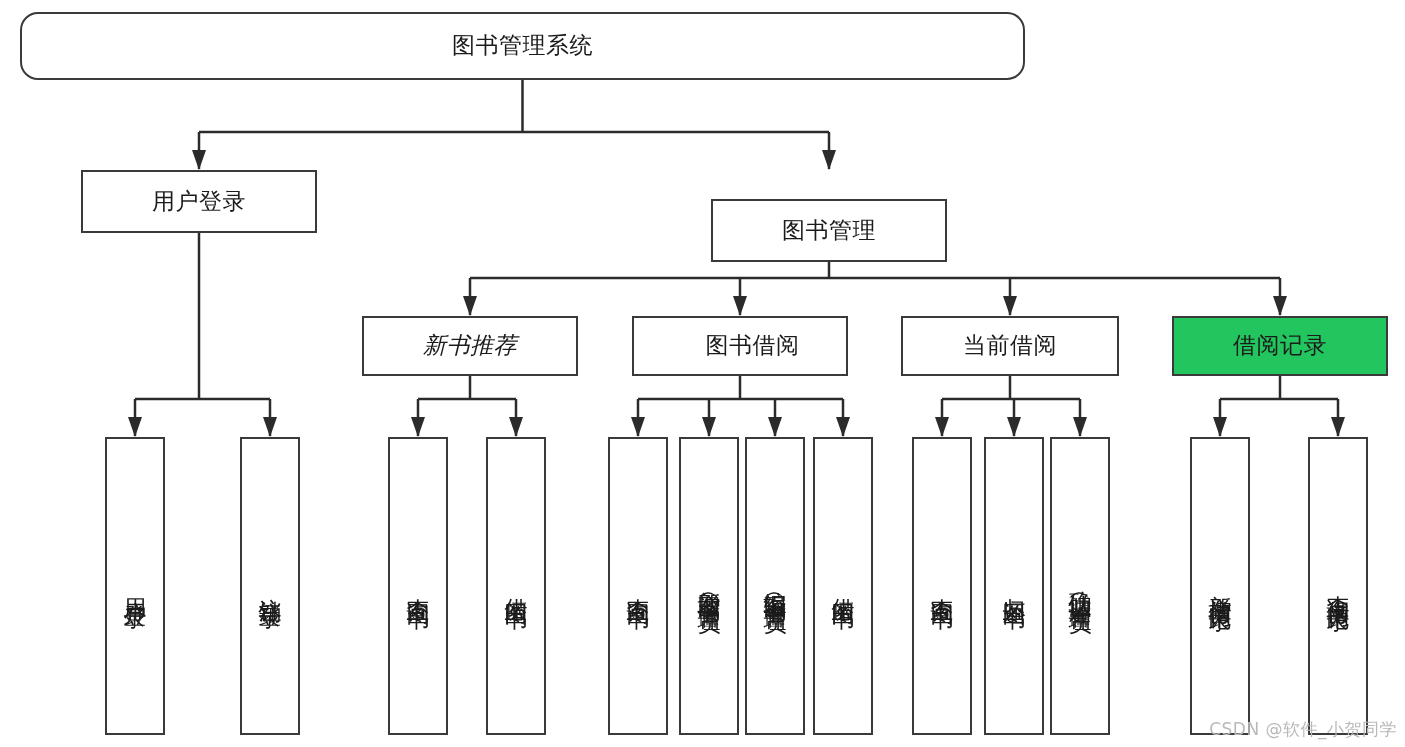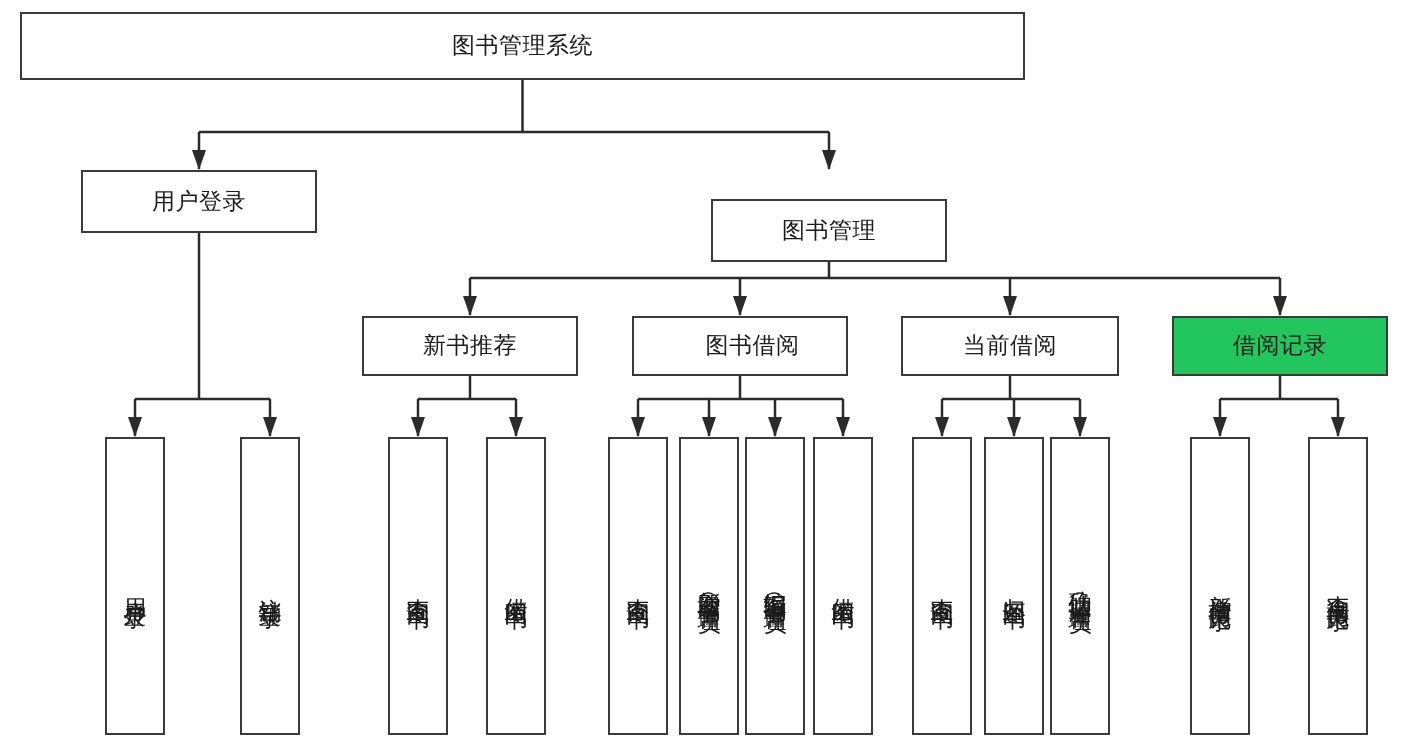--- a/index.html
+++ b/index.html
@@ -125,38 +125,38 @@
       <line x1="1080" y1="399" x2="1080" y2="436" stroke="#2b2b2b" stroke-width="2.5"></line>
       <polygon points="1073,417 1087,417 1080,437" fill="#2b2b2b"></polygon>
       <line x1="1280" y1="376" x2="1280" y2="399" stroke="#2b2b2b" stroke-width="2.5"></line>
       <line x1="1220" y1="399" x2="1338" y2="399" stroke="#2b2b2b" stroke-width="2.5"></line>
       <line x1="1220" y1="399" x2="1220" y2="436" stroke="#2b2b2b" stroke-width="2.5"></line>
       <polygon points="1213,417 1227,417 1220,437" fill="#2b2b2b"></polygon>
       <line x1="1338" y1="399" x2="1338" y2="436" stroke="#2b2b2b" stroke-width="2.5"></line>
       <polygon points="1331,417 1345,417 1338,437" fill="#2b2b2b"></polygon>
     </svg>
   <div id="node-layer">
-      <div class="node-box" style="left: 20px; top: 12px; width: 1005px; height: 68px; border-color: rgb(58, 58, 58); background: rgb(255, 255, 255);">
+      <div class="node-box" style="left: 20px; top: 12px; width: 1005px; height: 68px; border-color: rgb(58, 58, 58); background: rgb(255, 255, 255); border-radius: 18px;">
         <div class="leaf-inner">
           <div class="node-label-h" style="color: rgb(27, 27, 27);">图书管理系统</div>
         </div>
       </div>
       <div class="node-box" style="left: 81px; top: 170px; width: 236px; height: 63px; border-color: rgb(58, 58, 58); background: rgb(255, 255, 255);">
         <div class="leaf-inner">
           <div class="node-label-h" style="color: rgb(27, 27, 27);">用户登录</div>
         </div>
       </div>
       <div class="node-box" style="left: 711px; top: 170px; width: 236px; height: 63px; border-color: rgb(58, 58, 58); background: rgb(255, 255, 255); margin-top: 29px;">
         <div class="leaf-inner">
           <div class="node-label-h" style="color: rgb(27, 27, 27);">图书管理</div>
         </div>
       </div>
       <div class="node-box" style="left: 362px; top: 316px; width: 216px; height: 60px; border-color: rgb(58, 58, 58); background: rgb(255, 255, 255);">
         <div class="leaf-inner">
-          <div class="node-label-h" style="color: rgb(27, 27, 27);">新书推荐</div>
+          <div class="node-label-h" style="color: rgb(27, 27, 27); font-style: italic;">新书推荐</div>
         </div>
       </div>
       <div class="node-box" style="left: 632px; top: 316px; width: 216px; height: 60px; border-color: rgb(58, 58, 58); background: rgb(255, 255, 255); padding-left: 25px;">
         <div class="leaf-inner">
           <div class="node-label-h" style="color: rgb(27, 27, 27);">图书借阅</div>
         </div>
       </div>
       <div class="node-box" style="left: 901px; top: 316px; width: 218px; height: 60px; border-color: rgb(58, 58, 58); background: rgb(255, 255, 255);">
         <div class="leaf-inner">
           <div class="node-label-h" style="color: rgb(27, 27, 27);">当前借阅</div>
@@ -226,13 +226,14 @@
         <div class="leaf-inner">
           <div class="node-label-v" style="color: rgb(27, 27, 27);">新增借阅记录</div>
         </div>
       </div>
       <div class="node-box" style="left: 1308px; top: 437px; width: 60px; height: 298px; border-color: rgb(58, 58, 58); background: rgb(255, 255, 255);">
         <div class="leaf-inner">
           <div class="node-label-v" style="color: rgb(27, 27, 27);">查询借阅记录</div>
         </div>
       </div>
     </div>
+  <div class="watermark">CSDN @软件_小贺同学</div>
 </div>
 
 </body></html>

